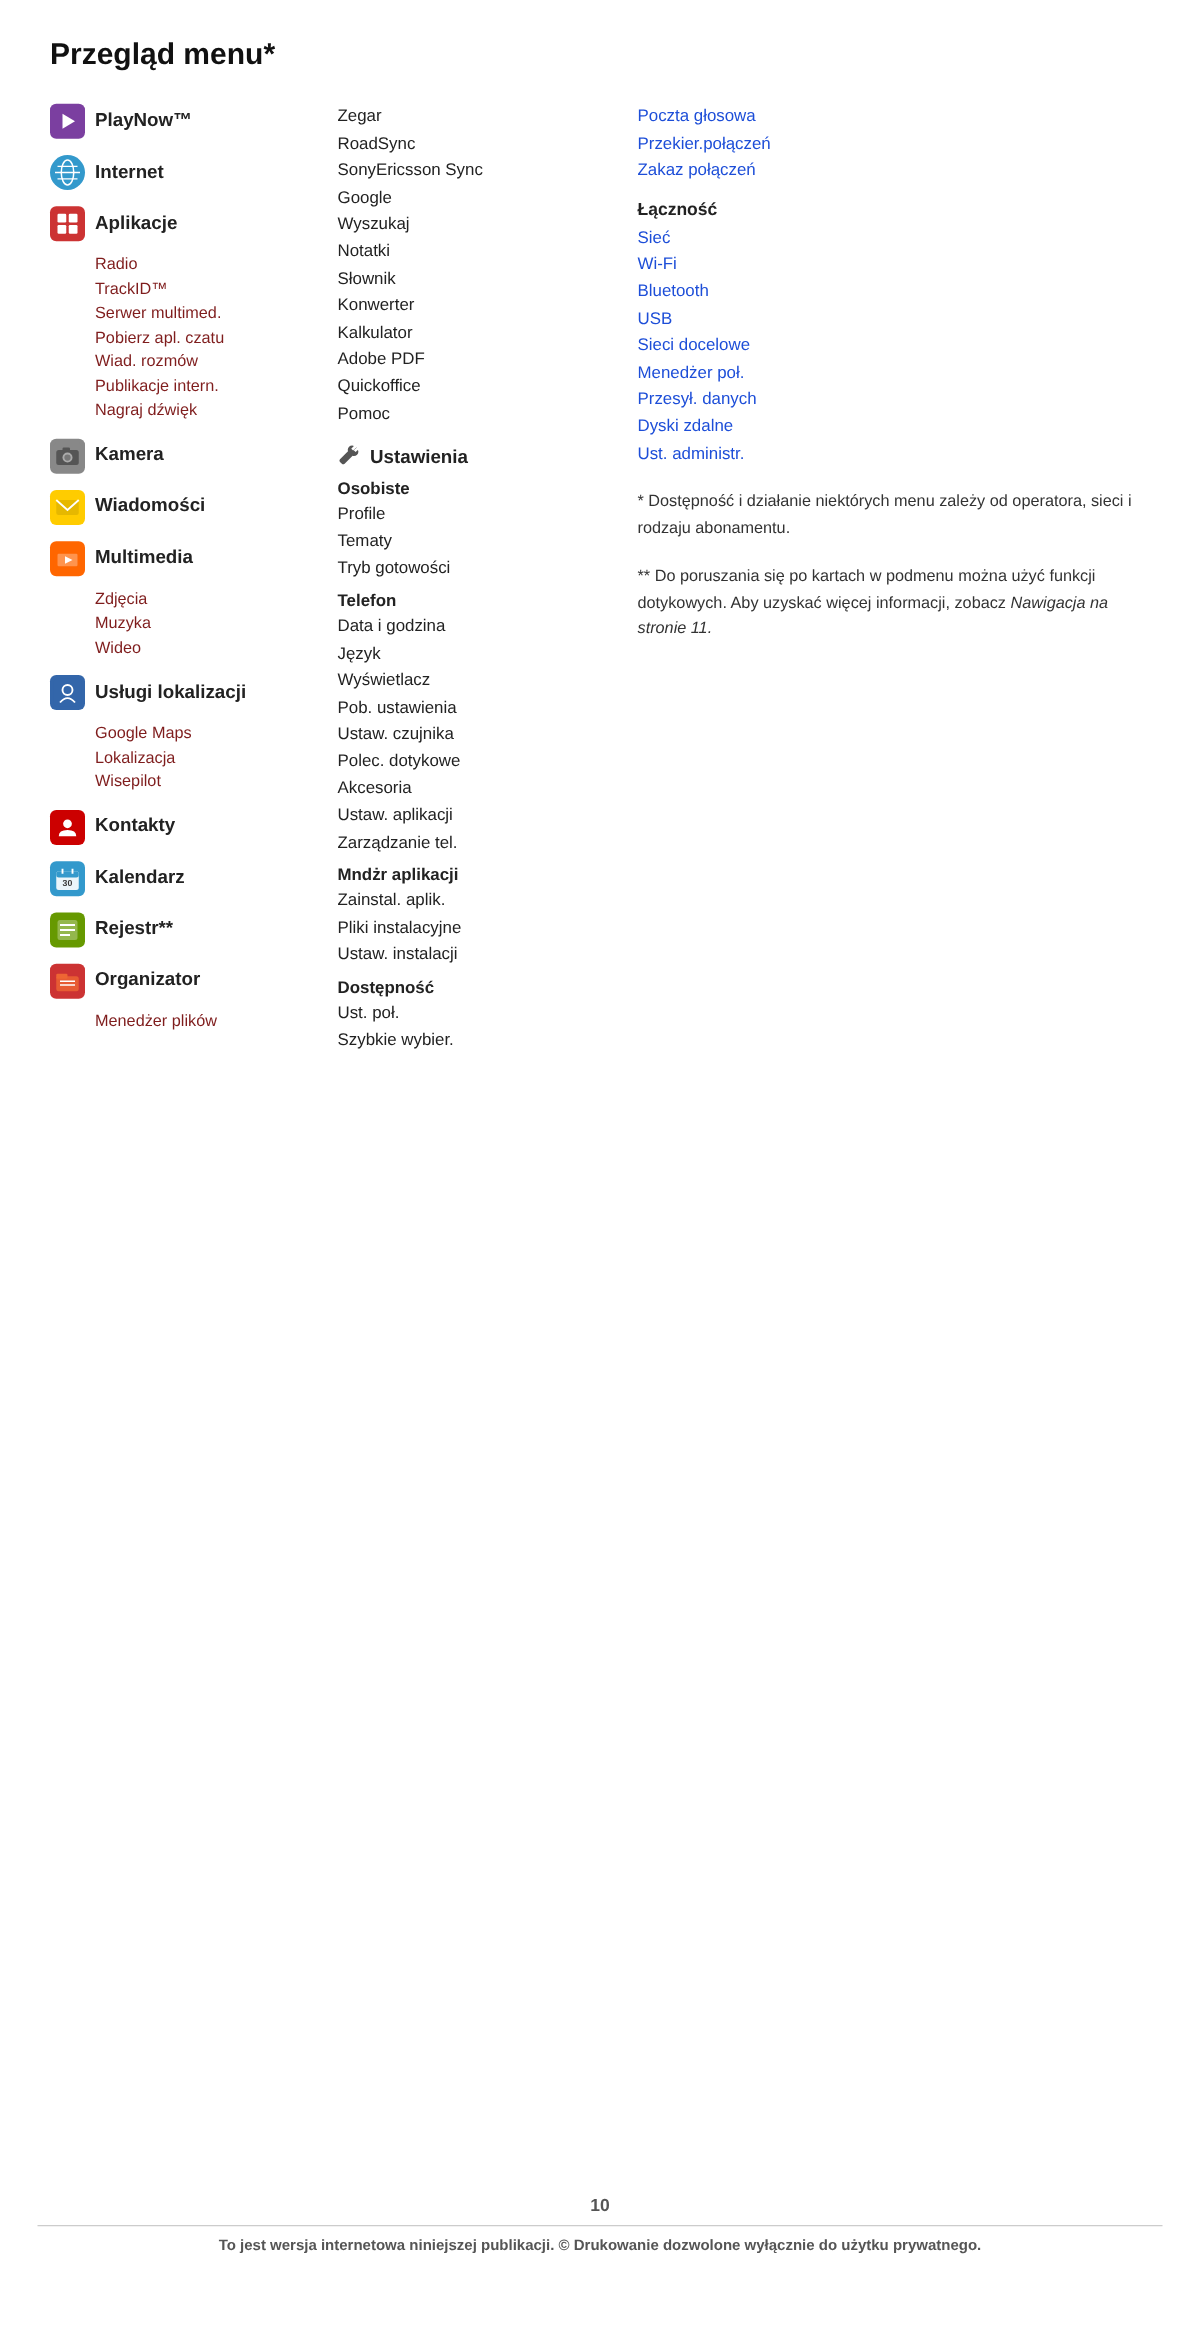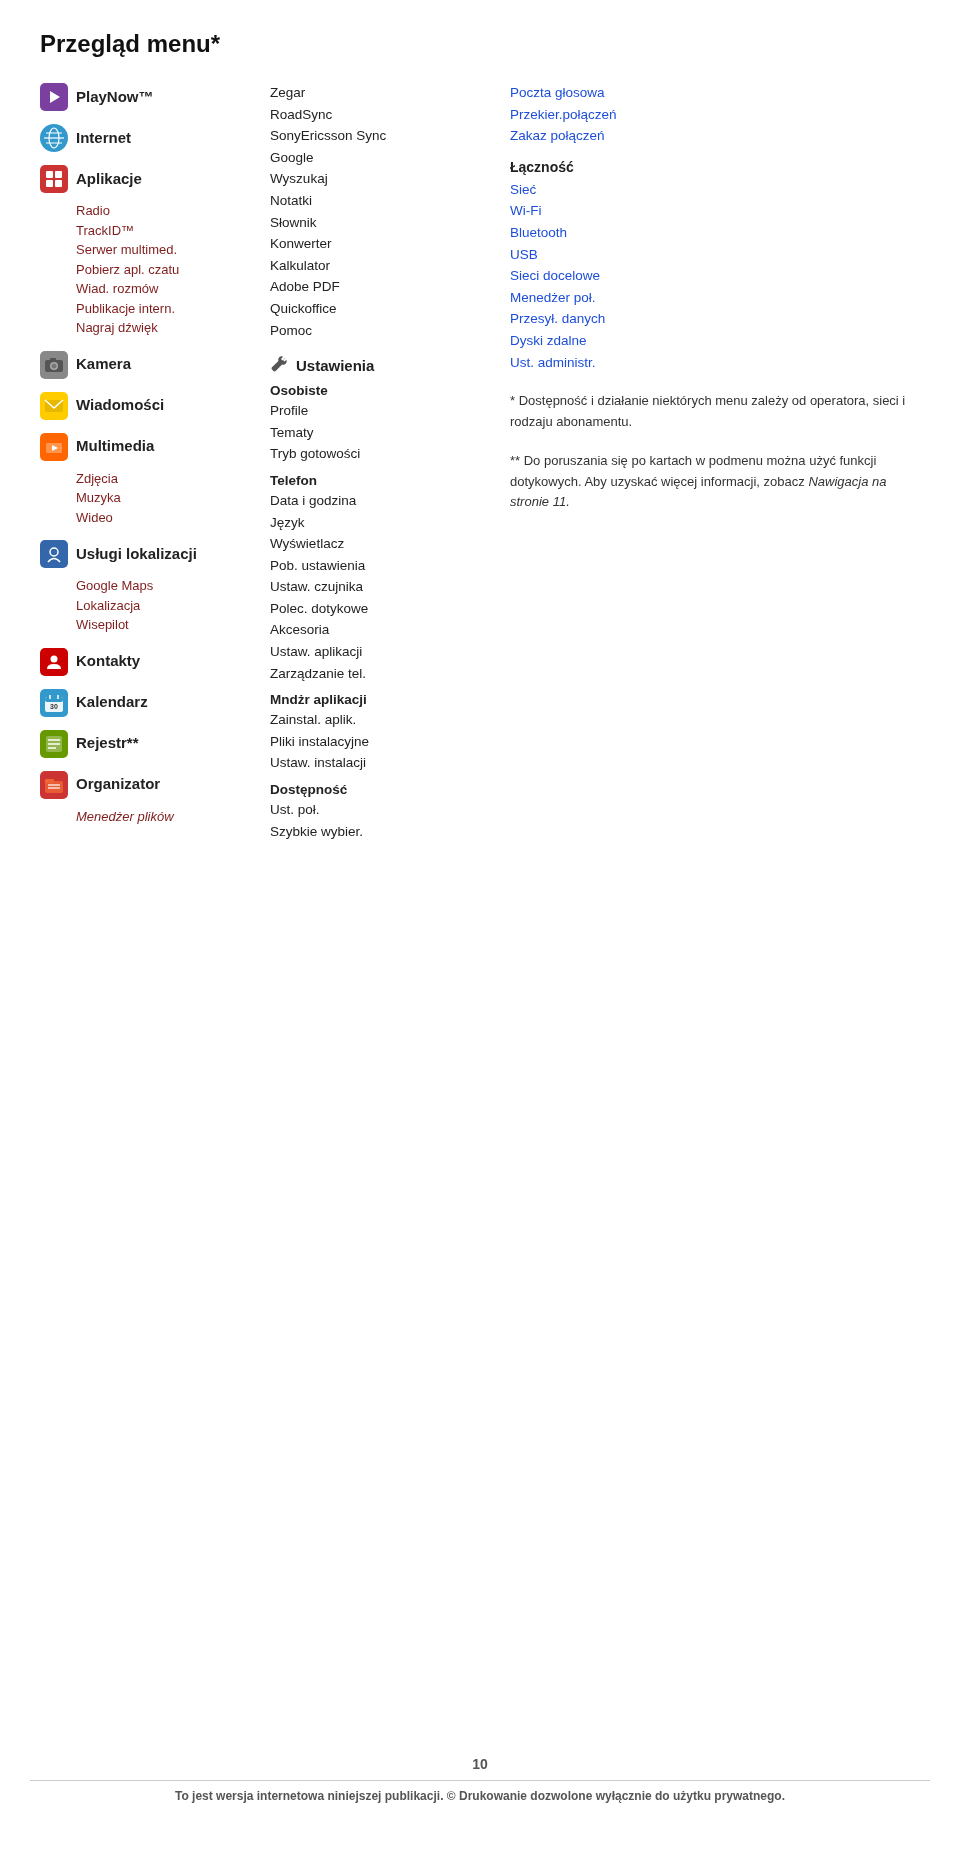--- a/index.html
+++ b/index.html
@@ -328,21 +328,21 @@
               <svg viewBox="0 0 22 22" class="icon-svg">
                 <rect width="22" height="22" rx="3" fill="#CC3333"></rect>
                 <rect x="2" y="7" width="18" height="12" rx="2" fill="#e63" opacity="0.8"></rect>
                 <rect x="2" y="5" width="9" height="4" rx="1" fill="#e63"></rect>
                 <line x1="5" y1="11" x2="17" y2="11" stroke="white" stroke-width="1.2"></line>
                 <line x1="5" y1="14" x2="17" y2="14" stroke="white" stroke-width="1.2"></line>
               </svg>
             </div>
             <span class="menu-label">Organizator</span>
           </div>
-          <div style="padding-left: 36px; font-style: italic;">
+          <div style="padding-left: 36px;">
             <div class="menu-sublabel">Menedżer plików</div>
           </div>
         </div>
       </div>
 
     <div class="col2" id="col2-container">
     <div>
           <div class="col2-item">Zegar</div>
           <div class="col2-item">RoadSync</div>
           <div class="col2-item">SonyEricsson Sync</div>

